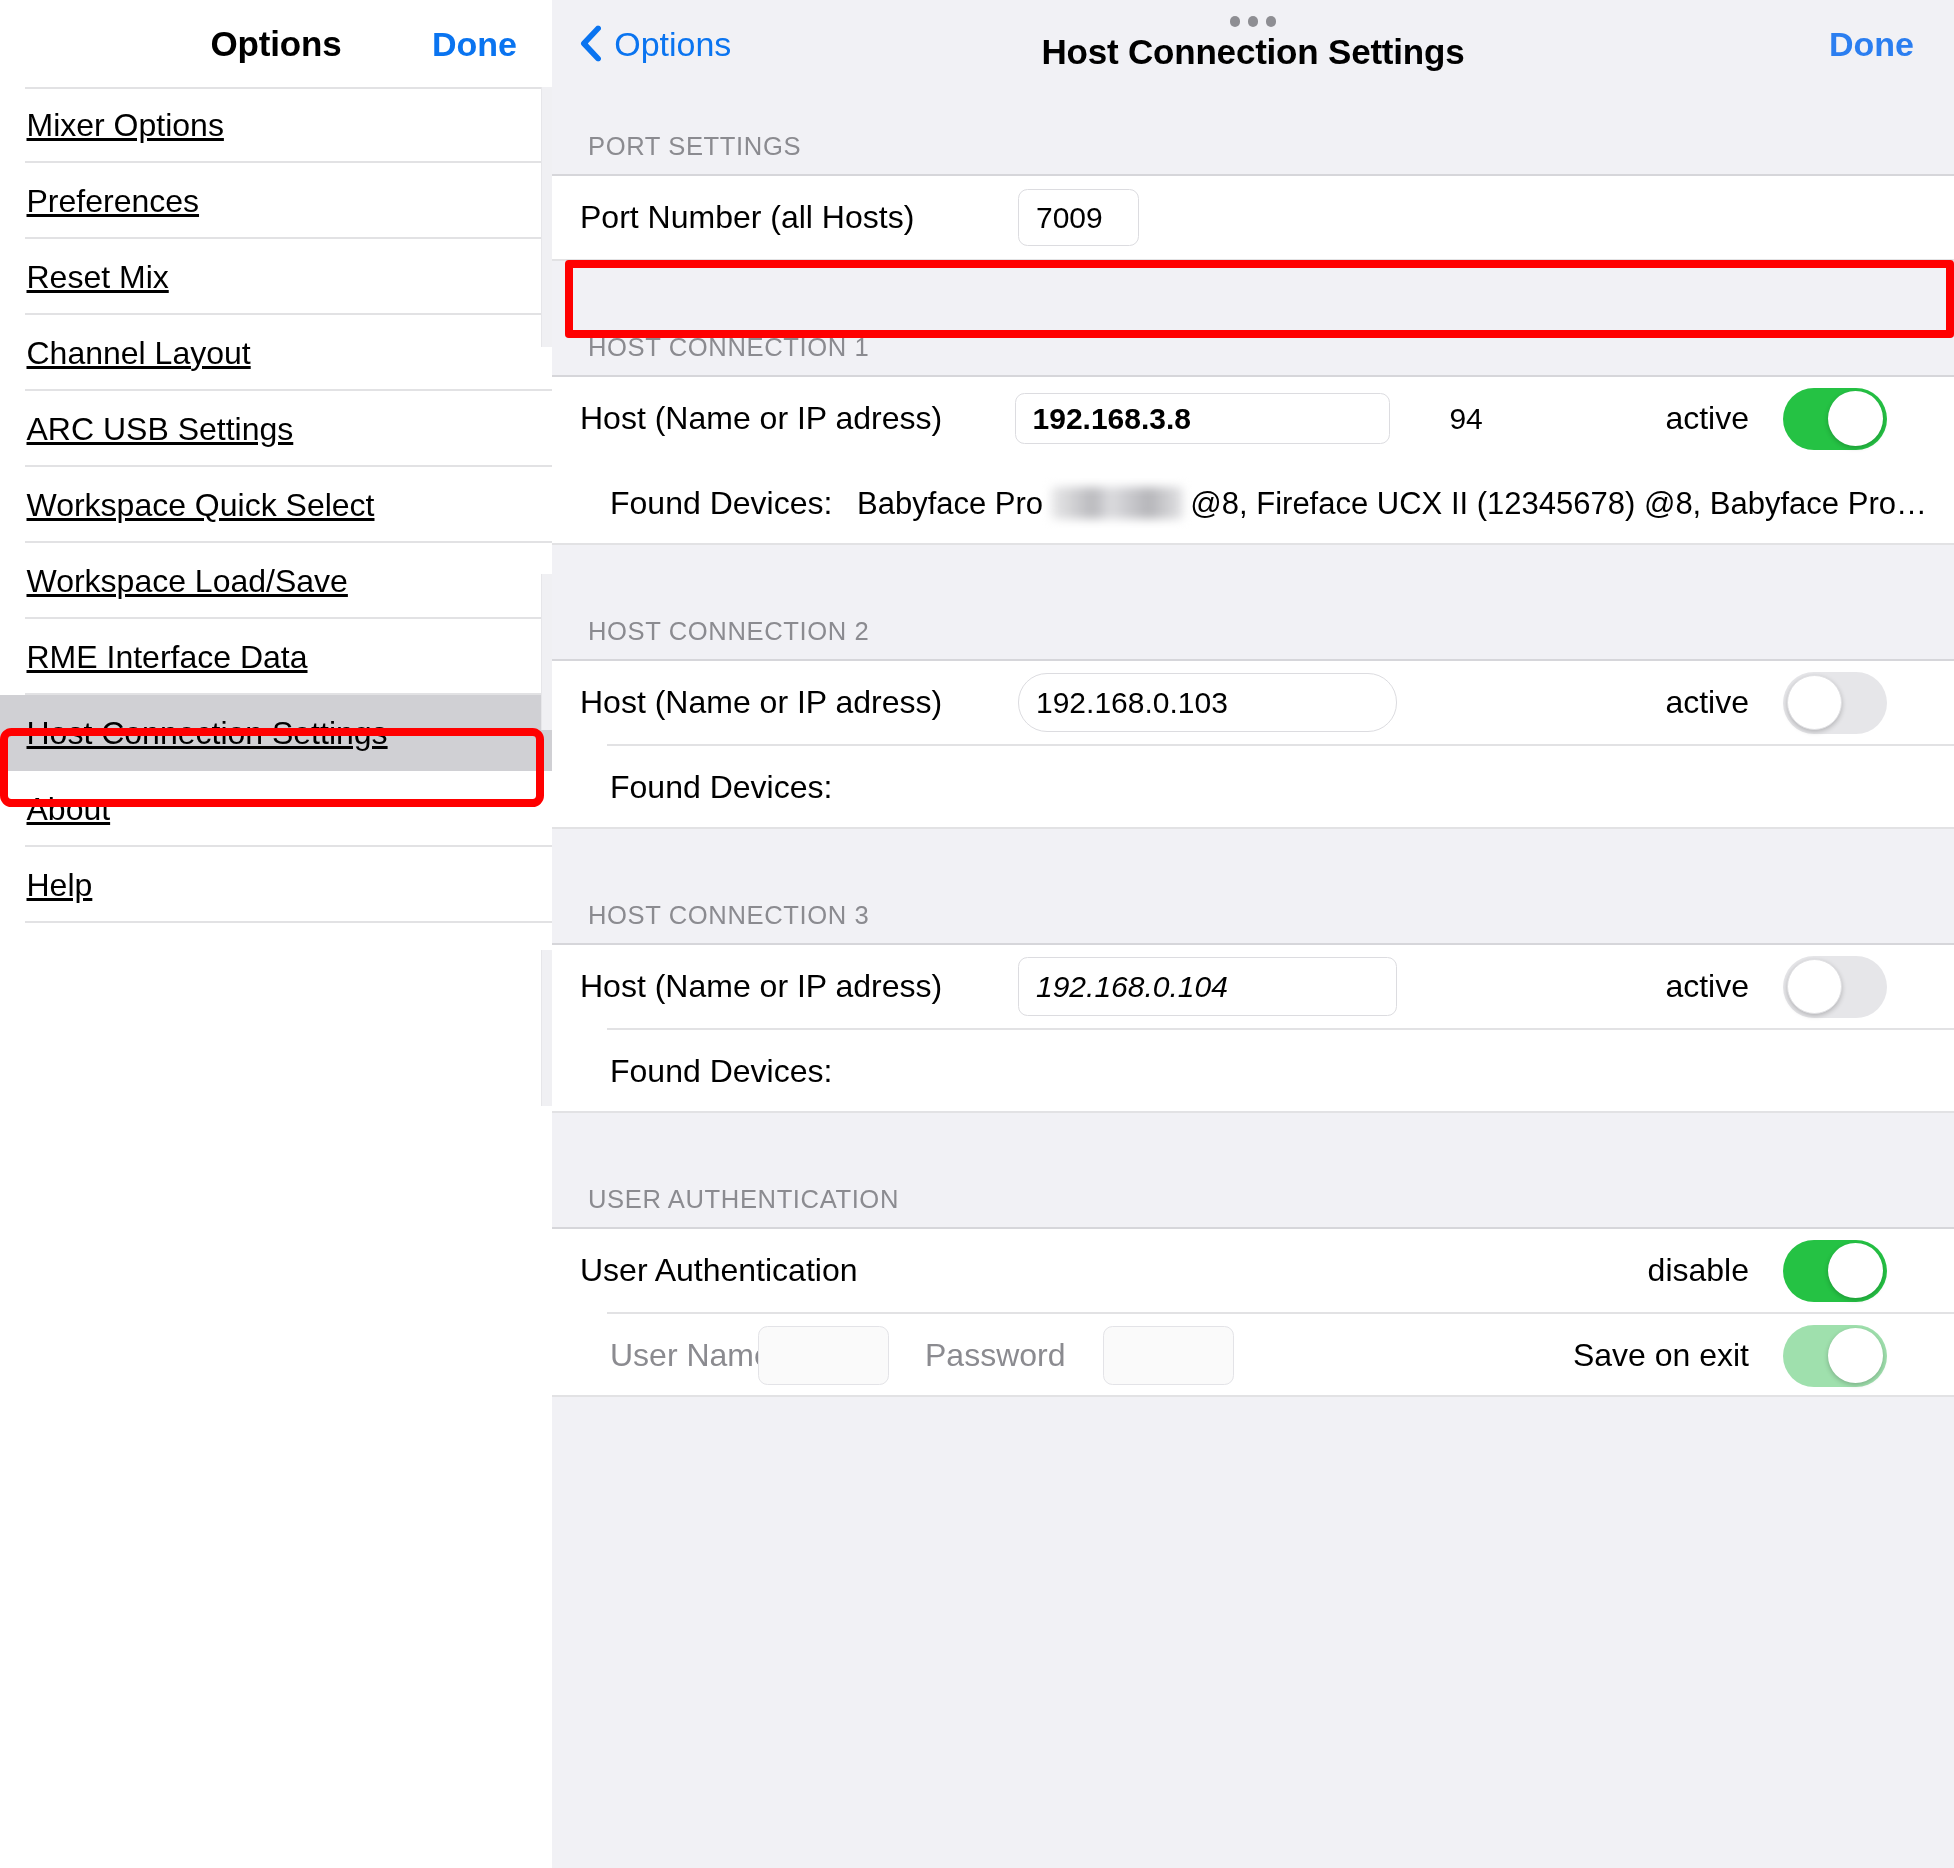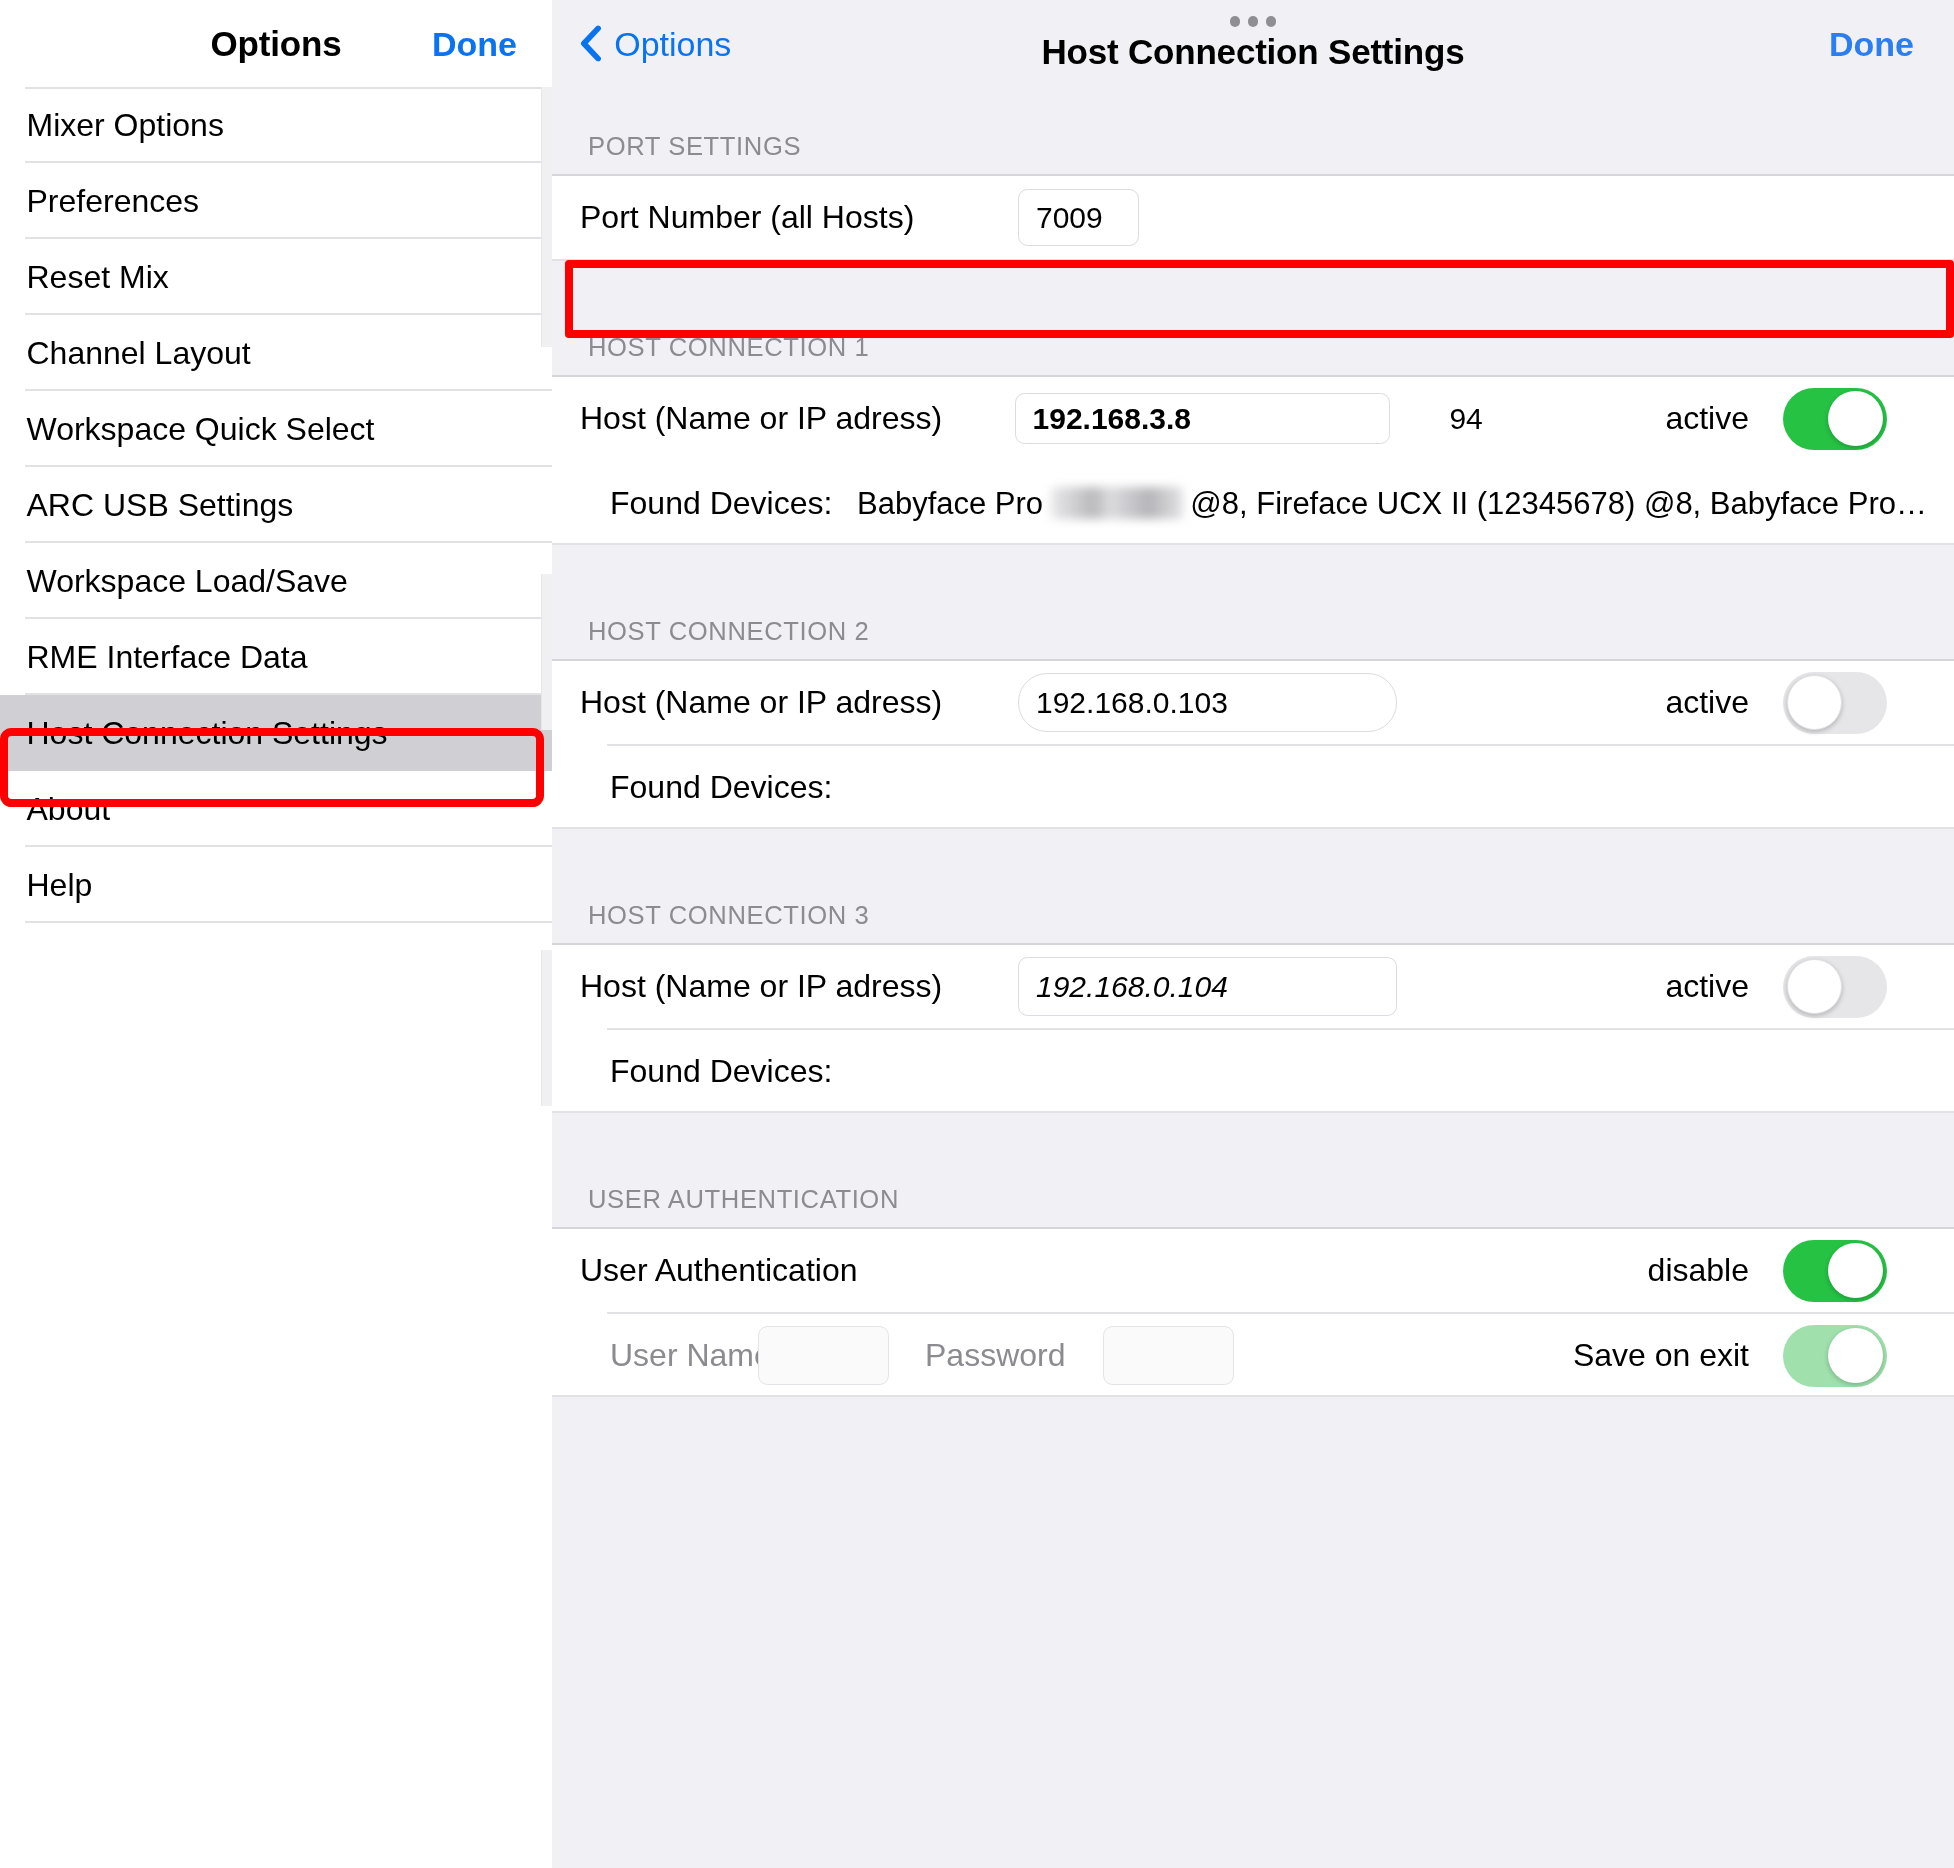--- a/index.html
+++ b/index.html
@@ -52,20 +52,21 @@
   .sidebar-list { position: relative; }
   .sb-item {
     position: relative;
     height: 76px;
     display: flex;
     align-items: center;
     padding-left: 26.5px;
     font-size: 32px;
     color: #000000;
     background: #ffffff;
+    text-decoration: underline;
   }
   .sb-item .sb-sep {
     position: absolute;
     left: 24.6px;
     right: 0;
     bottom: 0;
     height: 1.9px;
     background: #e2e2e4;
   }
   .sb-item:first-child::before {
@@ -314,25 +315,25 @@
       </div>
       <div class="sb-item">
         <span>Reset Mix</span>
         <span class="sb-sep"></span>
       </div>
       <div class="sb-item">
         <span>Channel Layout</span>
         <span class="sb-sep"></span>
       </div>
       <div class="sb-item">
+        <span>ARC USB Settings</span>
+        <span class="sb-sep"></span>
+      </div>
+      <div class="sb-item">
         <span>Workspace Quick Select</span>
-        <span class="sb-sep"></span>
-      </div>
-      <div class="sb-item">
-        <span>ARC USB Settings</span>
         <span class="sb-sep"></span>
       </div>
       <div class="sb-item">
         <span>Workspace Load/Save</span>
         <span class="sb-sep"></span>
       </div>
       <div class="sb-item">
         <span>RME Interface Data</span>
         <span class="sb-sep"></span>
       </div>

